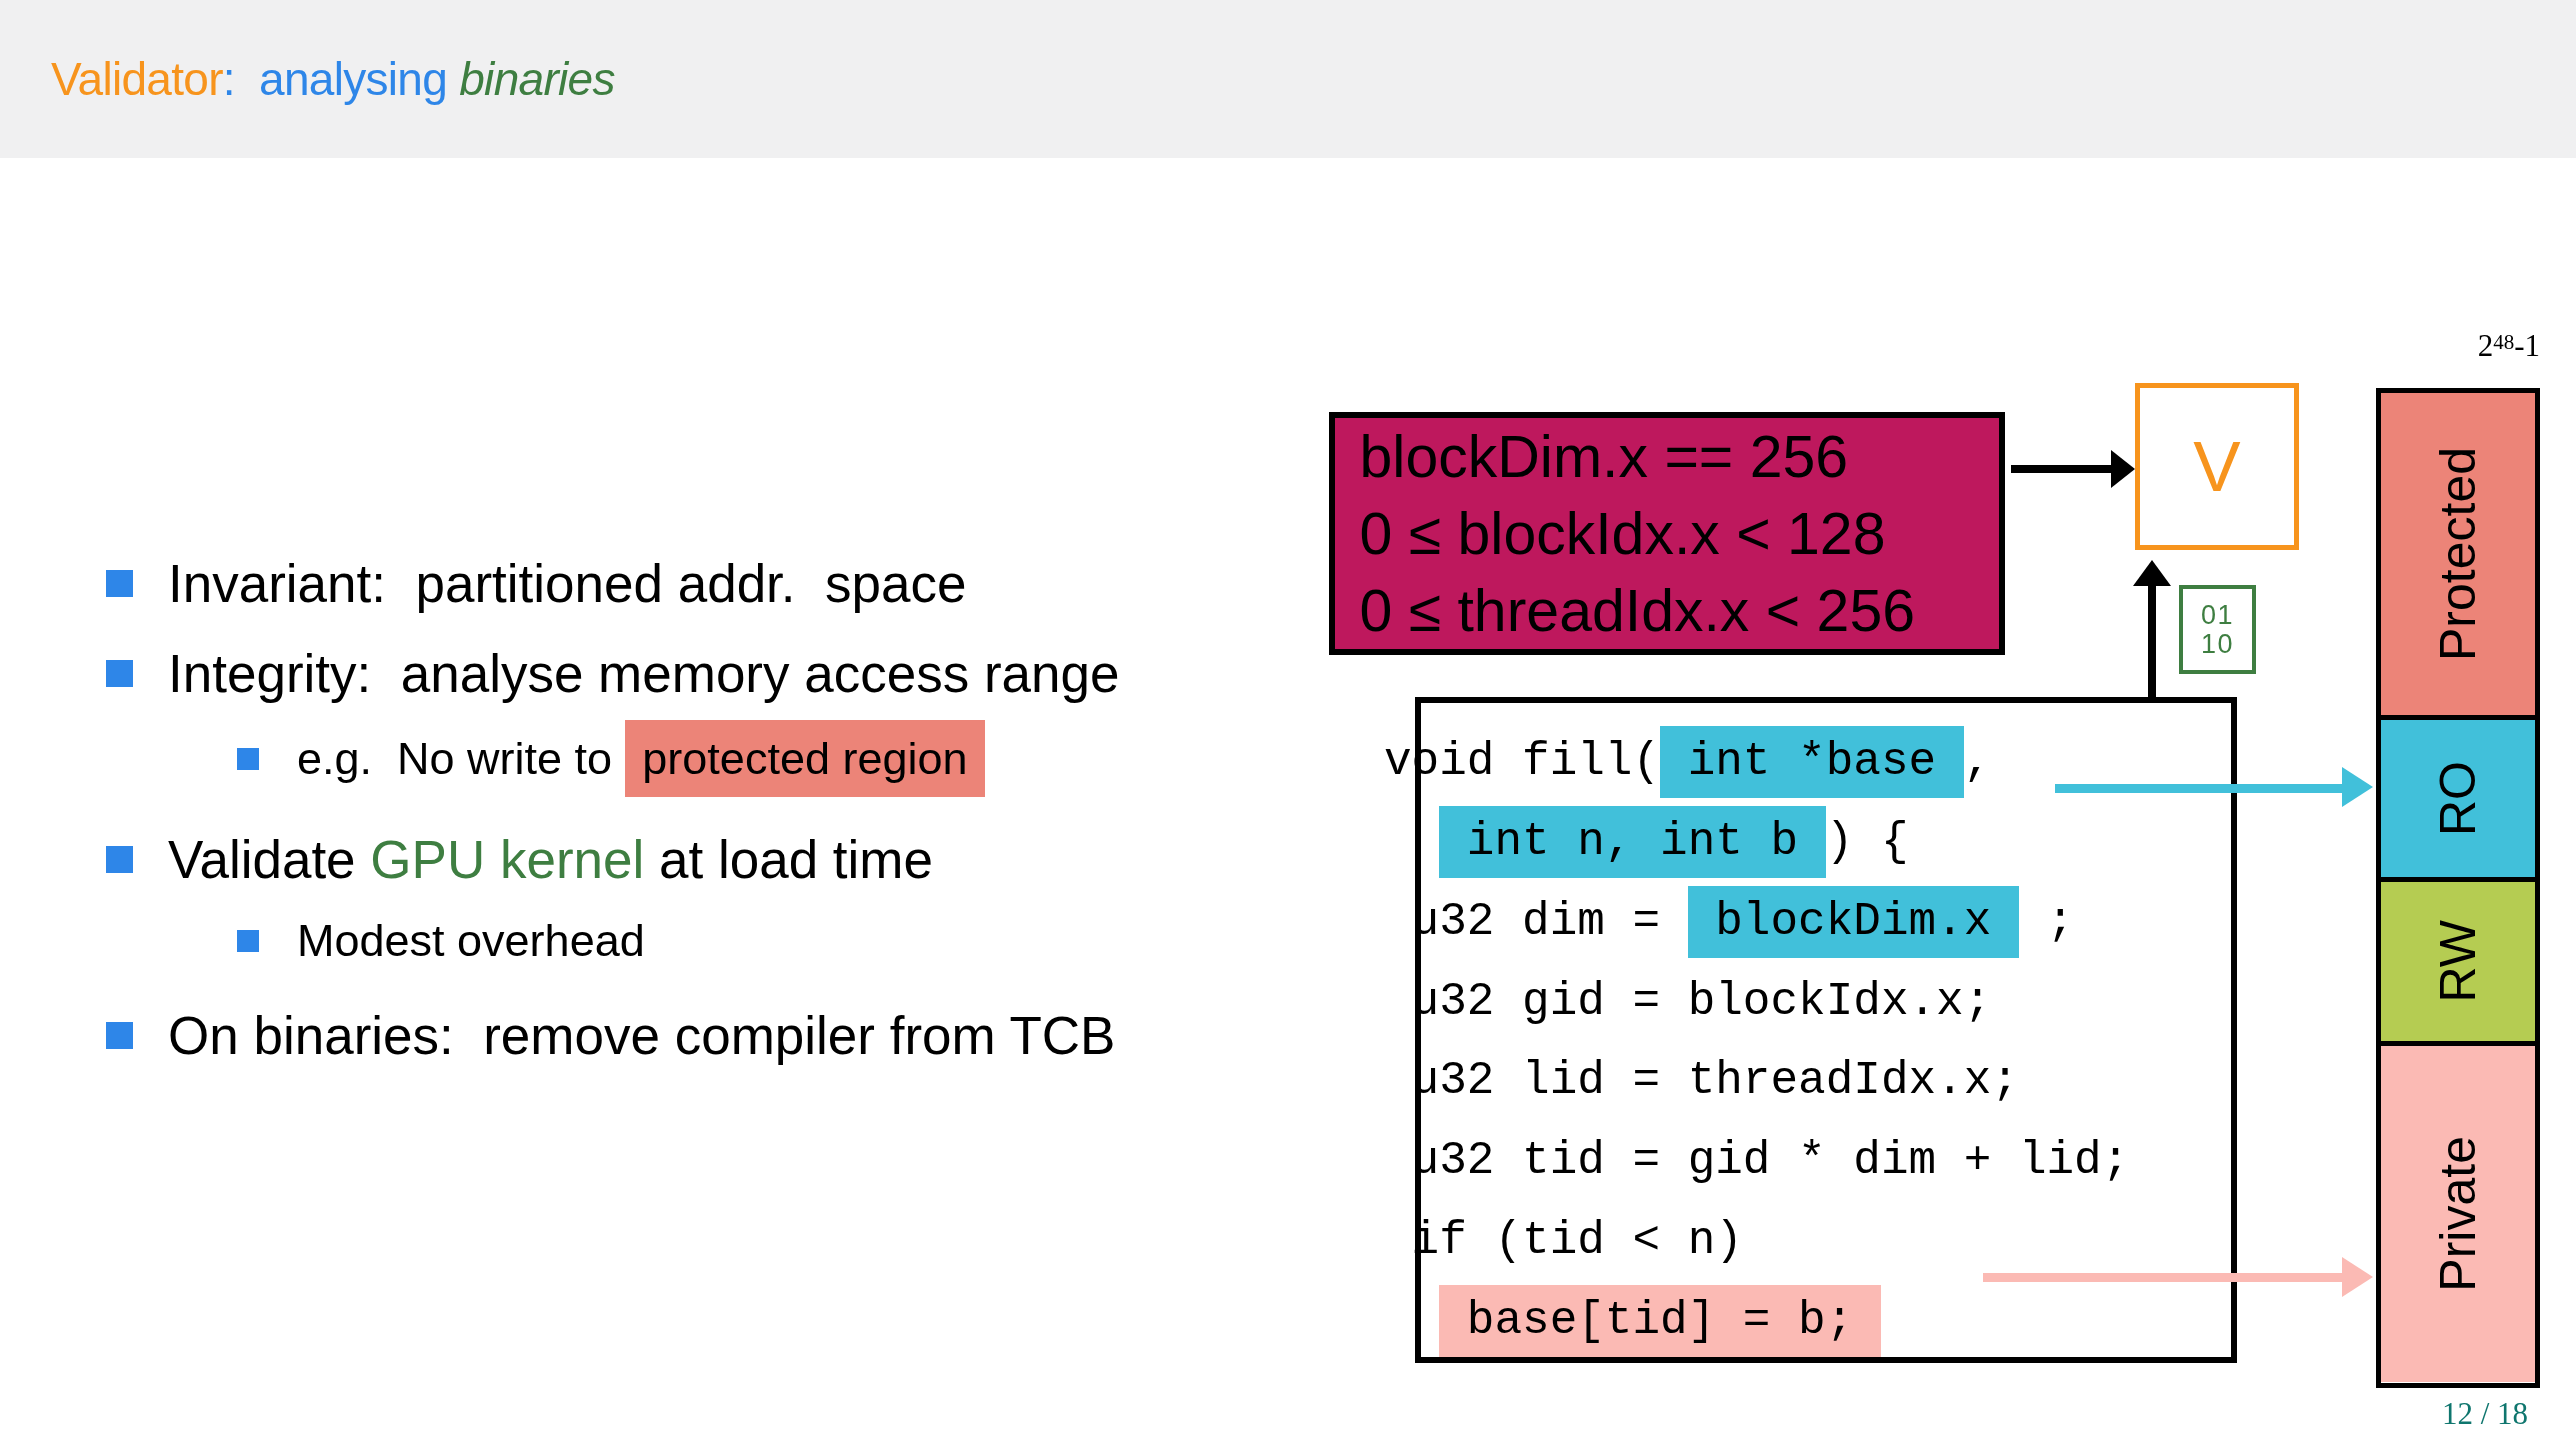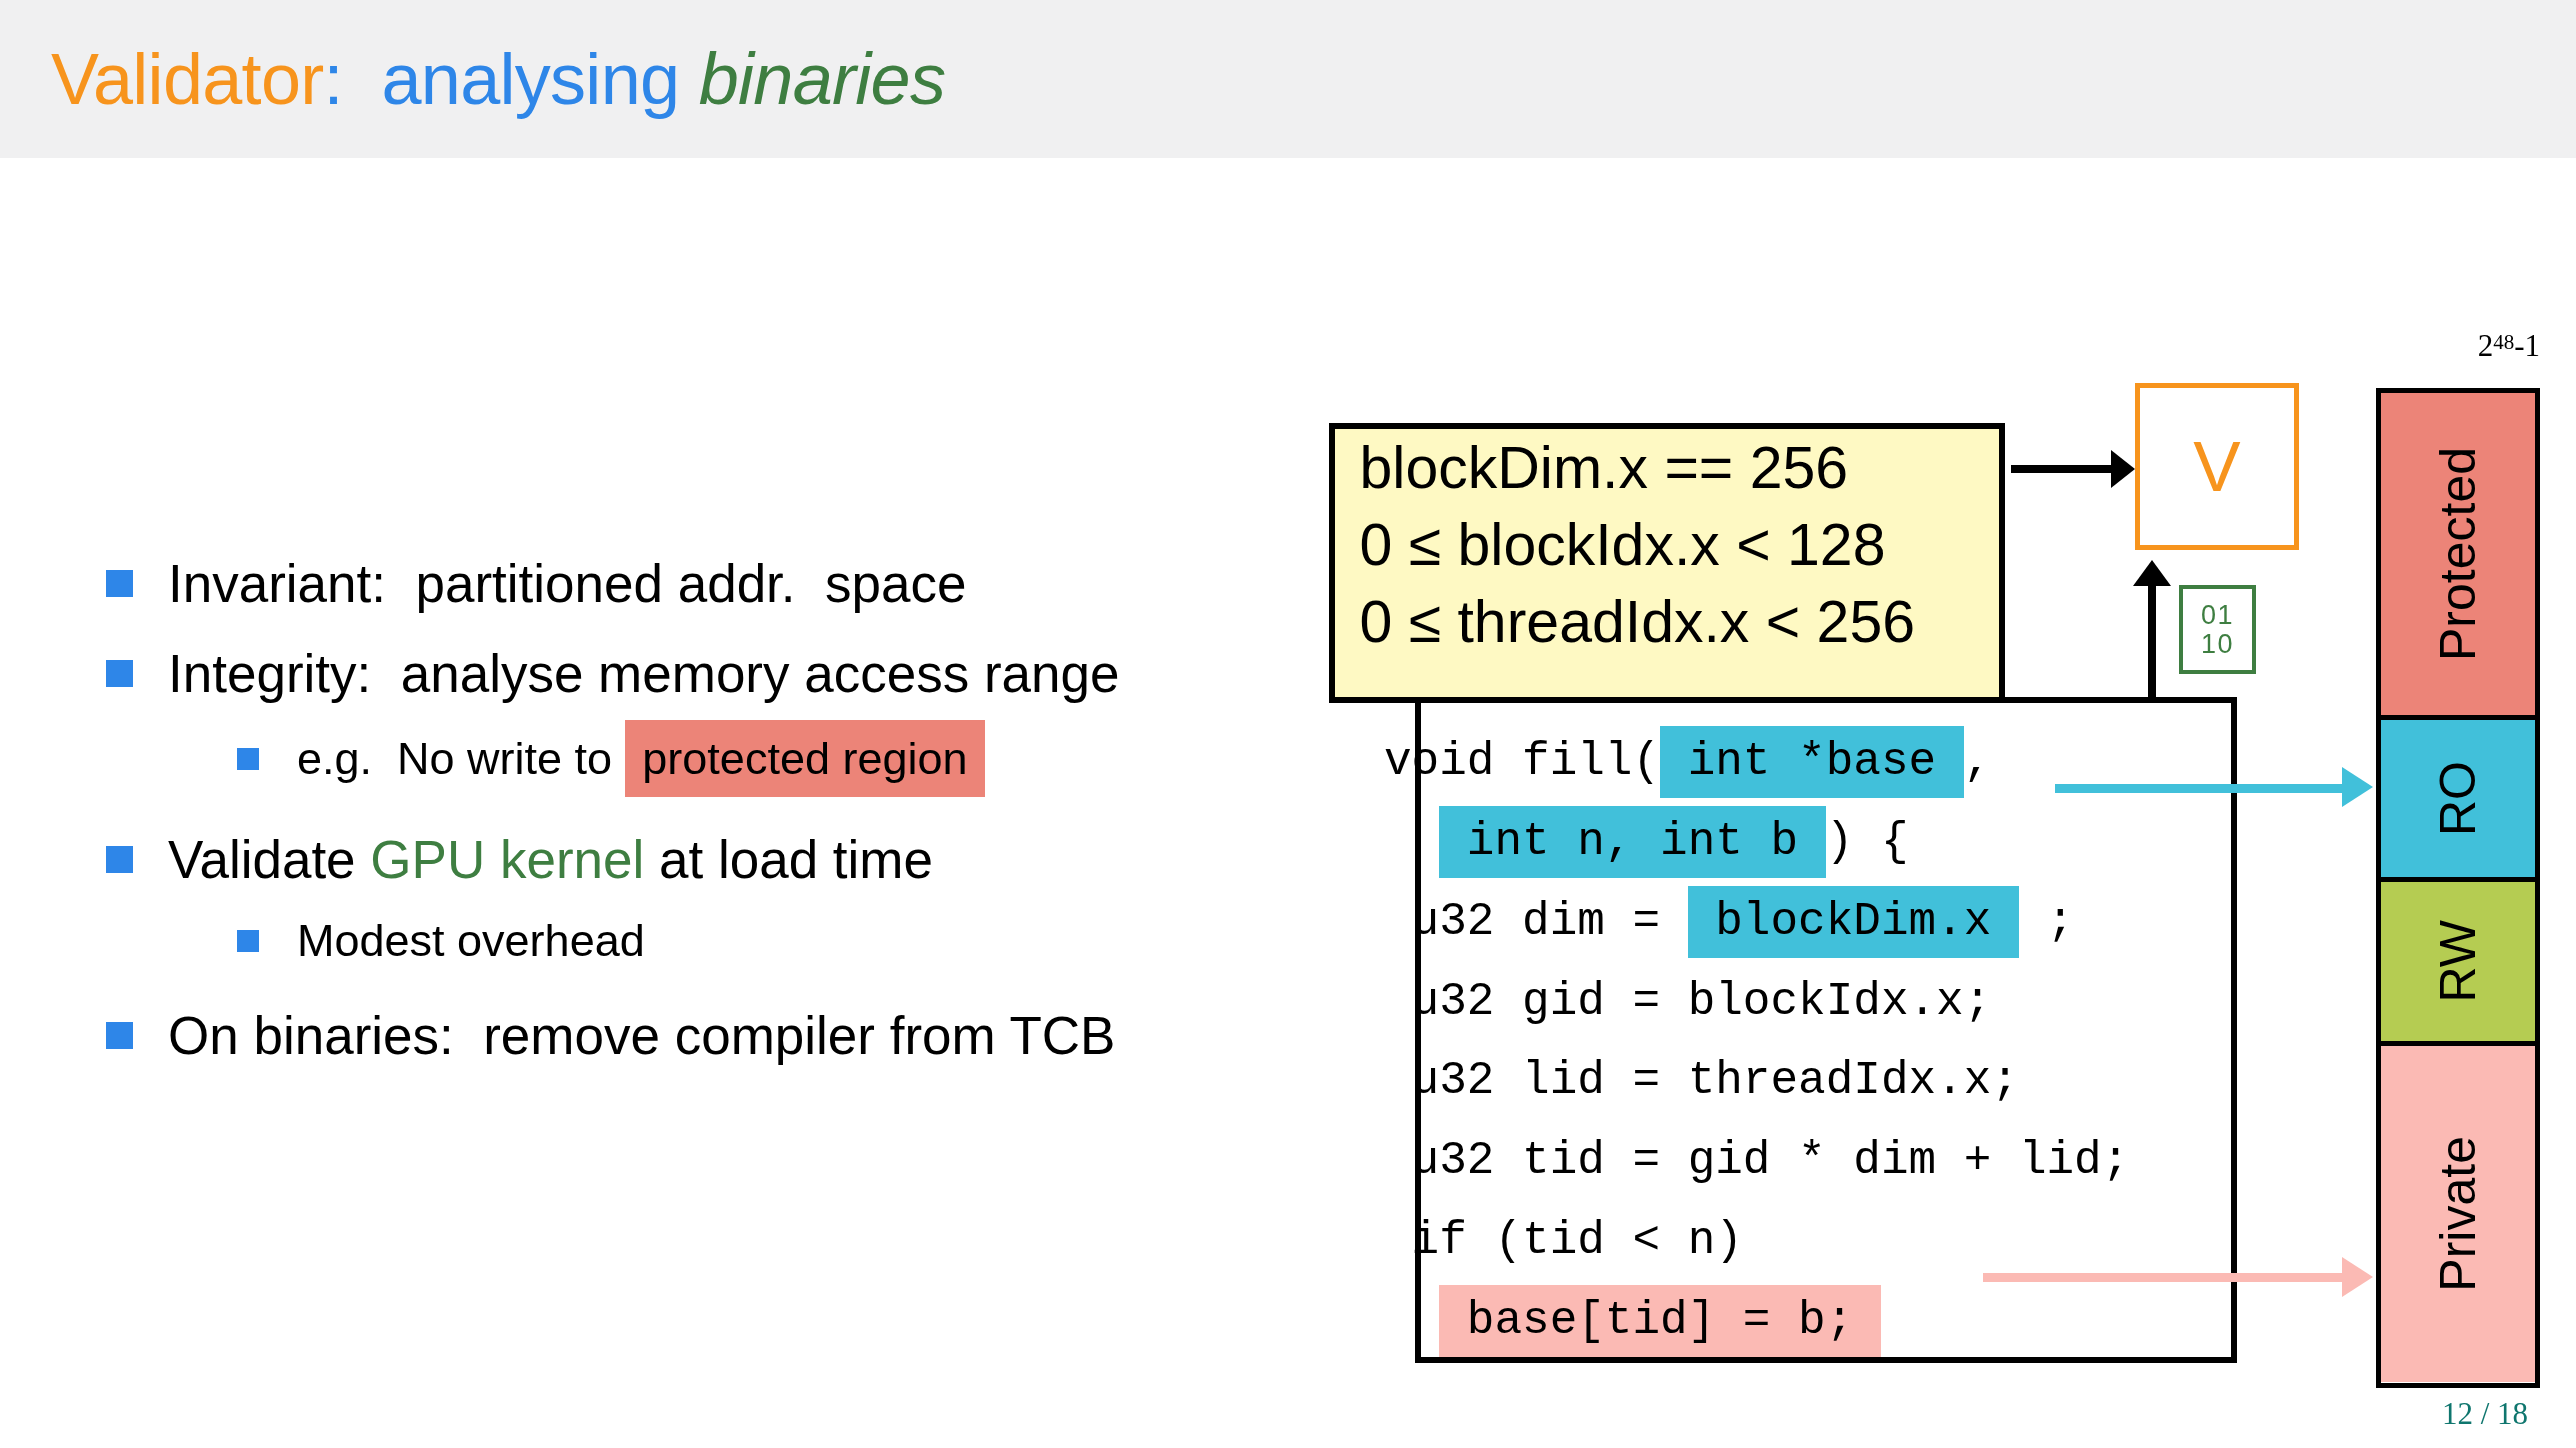--- a/index.html
+++ b/index.html
@@ -7,36 +7,36 @@
     --cyan:#41c0da; --rw:#b5cc52; --pink:#fbbab4; --hdr:#f0f0f1; --ink:#000;
   }
   *{margin:0;padding:0;box-sizing:border-box;}
   html,body{background:#fff;}
   #slide{position:relative;width:2576px;height:1449px;background:#ffffff;overflow:hidden;
           font-family:"Liberation Sans",sans-serif;color:var(--ink);}
 
   
   #hdr{position:absolute;left:0;top:0;width:2576px;height:158px;background:var(--hdr);
        display:flex;align-items:center;}
-  #hdr h1{font-size:72px;font-weight:normal;letter-spacing:-0.7px;margin-left:51px;white-space:pre;text-align:right;}
+  #hdr h1{font-size:46px;font-weight:normal;letter-spacing:-0.7px;margin-left:51px;white-space:pre;text-align:right;}
   .t-orange{color:var(--orange);} .t-blue{color:var(--blue);}
   .t-green{color:var(--green);} .t-green-i{color:var(--green);font-style:italic;}
 
   
   .brow{position:absolute;display:flex;align-items:center;white-space:pre;}
   .brow.main{left:106px;height:61px;font-size:53px;}
   .brow.sub{left:237px;height:61px;font-size:45px;}
   .sq{display:inline-block;background:var(--blue);}
   .brow.main .sq{width:27px;height:27px;margin-right:35px;}
   .brow.sub  .sq{width:22px;height:22px;margin-right:38px;}
   .hl-salmon{background:var(--salmon);padding:12.3px 17.7px;}
 
   
-  #cbox{position:absolute;left:1329px;top:423px;width:676px;height:280px;
-        border:6.1px solid #000;background:#fef9c3;padding:1.4px 0 0 24.5px;}
+  #cbox{position:absolute;left:1329px;top:412px;width:676px;height:243px;
+        border:6.1px solid #000;background:#be185d;padding:1.4px 0 0 24.5px;}
   #cbox .cline{font-size:59px;line-height:77px;white-space:pre;}
 
   
   #vbox{position:absolute;left:2135px;top:383px;width:164px;height:167px;border:5.5px solid var(--orange);
         background:#fff;display:flex;align-items:center;justify-content:center;}
   #vbox span{color:var(--orange);font-size:71px;}
 
   
   #bits{position:absolute;left:2179px;top:585px;width:77px;height:89px;border:4.8px solid var(--green);
         background:#fff;display:flex;flex-direction:column;align-items:center;justify-content:center;}

